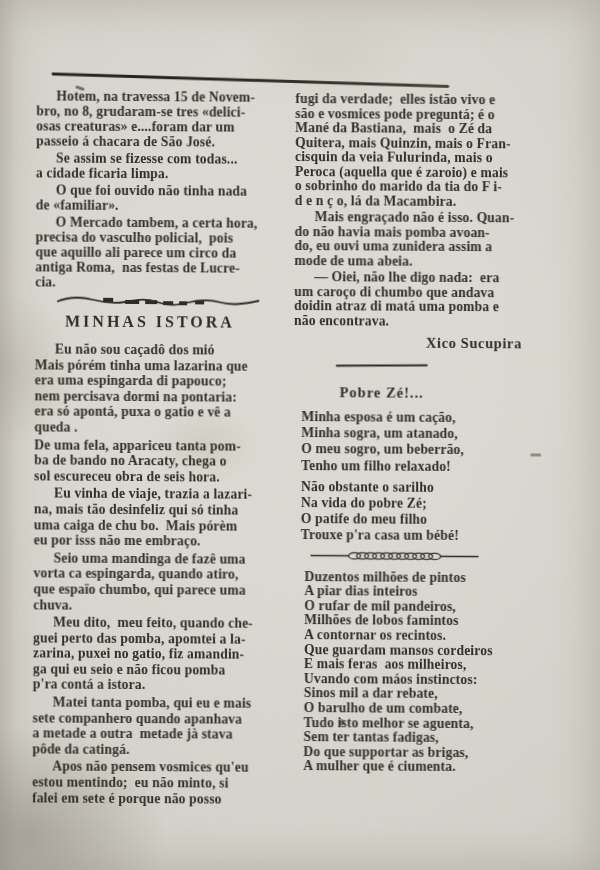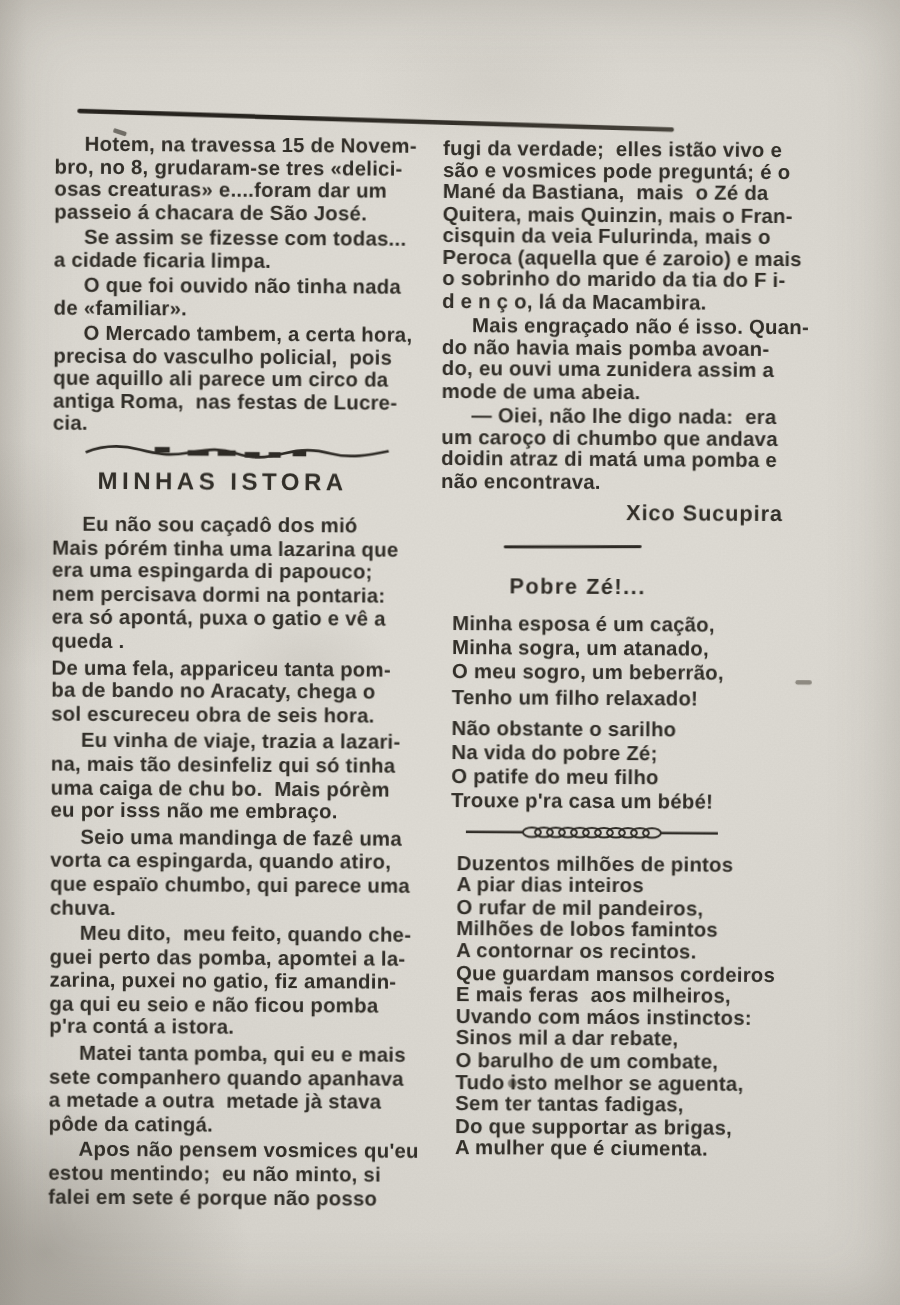--- a/index.html
+++ b/index.html
@@ -1,18 +1,18 @@
 <!DOCTYPE html>
 <html><head>
 <meta charset="utf-8">
 <style>
   html,body{margin:0;padding:0;}
   body{width:600px;height:870px;overflow:hidden;background:#b9b6af;}
   .page{position:relative;width:600px;height:870px;overflow:hidden;
-    font-family:Liberation Sans, sans-serif;
+    font-family:Liberation Serif, serif;
     background:
       radial-gradient(190px 150px at 30px 835px, rgba(104,99,89,.38), rgba(104,99,89,0) 72%),
       radial-gradient(90px 110px at 12px 370px, rgba(118,112,102,.17), rgba(118,112,102,0) 70%),
       radial-gradient(80px 55px at 205px 445px, rgba(118,112,102,.11), rgba(118,112,102,0) 70%),
       radial-gradient(130px 70px at 330px 55px, rgba(118,112,102,.08), rgba(118,112,102,0) 70%),
       linear-gradient(to right, rgba(110,105,96,.10), rgba(110,105,96,0) 18px),
       radial-gradient(120% 100% at 50% 40%, #dedbd4 25%, #d4d1ca 70%, #c7c4bd 100%);
     box-shadow: inset 0 0 46px rgba(88,83,73,.28);
   }
   .noise{position:absolute;inset:0;width:600px;height:870px;pointer-events:none;}

